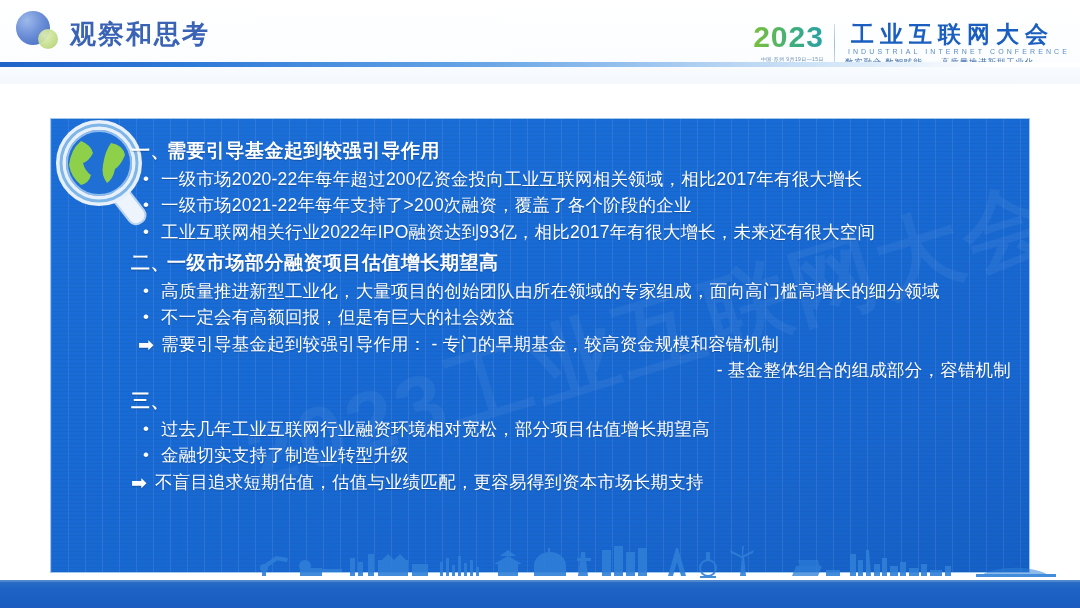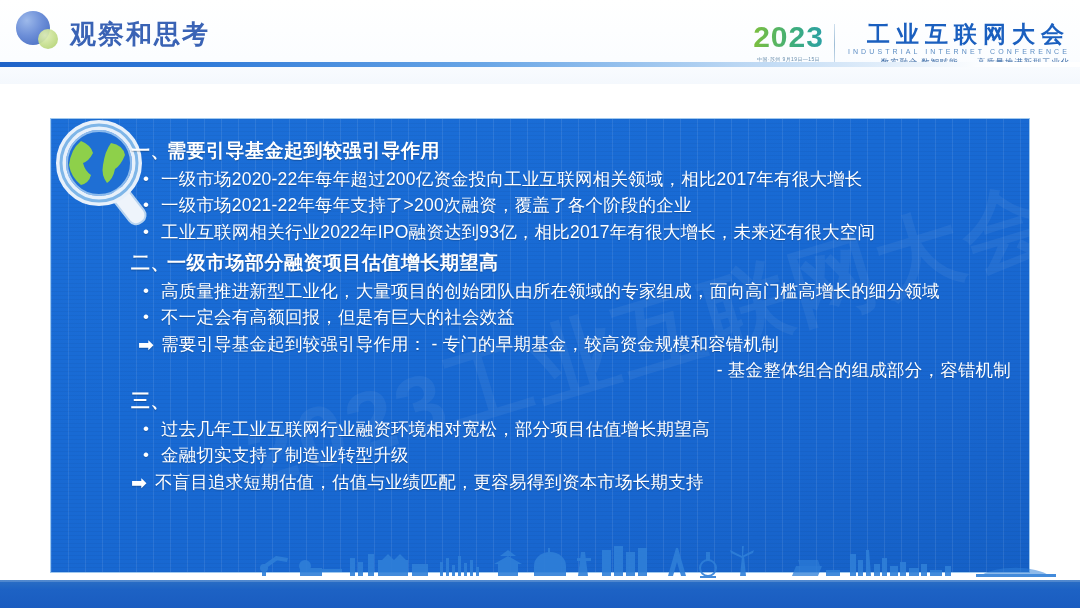--- a/index.html
+++ b/index.html
@@ -45,36 +45,36 @@
   .header-rule {
     position: absolute; left: 0; top: 62px; width: 1080px; height: 5px;
     background: linear-gradient(90deg,#1f63c8 0%,#2f7ad8 18%,#69a6e6 45%,#b9d6f3 68%,#ffffff 92%);
   }
 
   
   .conf-logo {
     position: absolute; right: 10px; top: 22px;
     display: flex; align-items: flex-start;
   }
-  .conf-left { text-align: center; padding-right: 10px; }
+  .conf-left { text-align: right; padding-right: 10px; }
   .conf-year {
     font-size: 30px; font-weight: 700; letter-spacing: 1px;
     background: linear-gradient(90deg,#7dbf3e 0%,#3fae7a 55%,#2aa0a6 100%);
     -webkit-background-clip: text; background-clip: text;
     color: transparent; line-height: 1;
   }
   .conf-date {
     margin-top: 4px; font-size: 5px; letter-spacing: .4px;
     color: #6b8fae; white-space: nowrap;
   }
   .conf-divider {
     width: 1px; align-self: stretch; margin: 2px 10px 4px 0;
     background: linear-gradient(180deg,#cfe0ee,#9ebdd6,#cfe0ee);
   }
-  .conf-right { text-align: right; }
+  .conf-right { text-align: left; }
   .conf-cn {
     font-size: 23px; font-weight: 700; letter-spacing: 6px;
     color: #1a5fbf; line-height: 1.05; white-space: nowrap;
     text-indent: 6px;
   }
   .conf-en {
     font-size: 7px; letter-spacing: 3.1px; color: #5d8ec4;
     margin-top: 2px; white-space: nowrap; text-indent: 3px;
   }
   .conf-sub {

